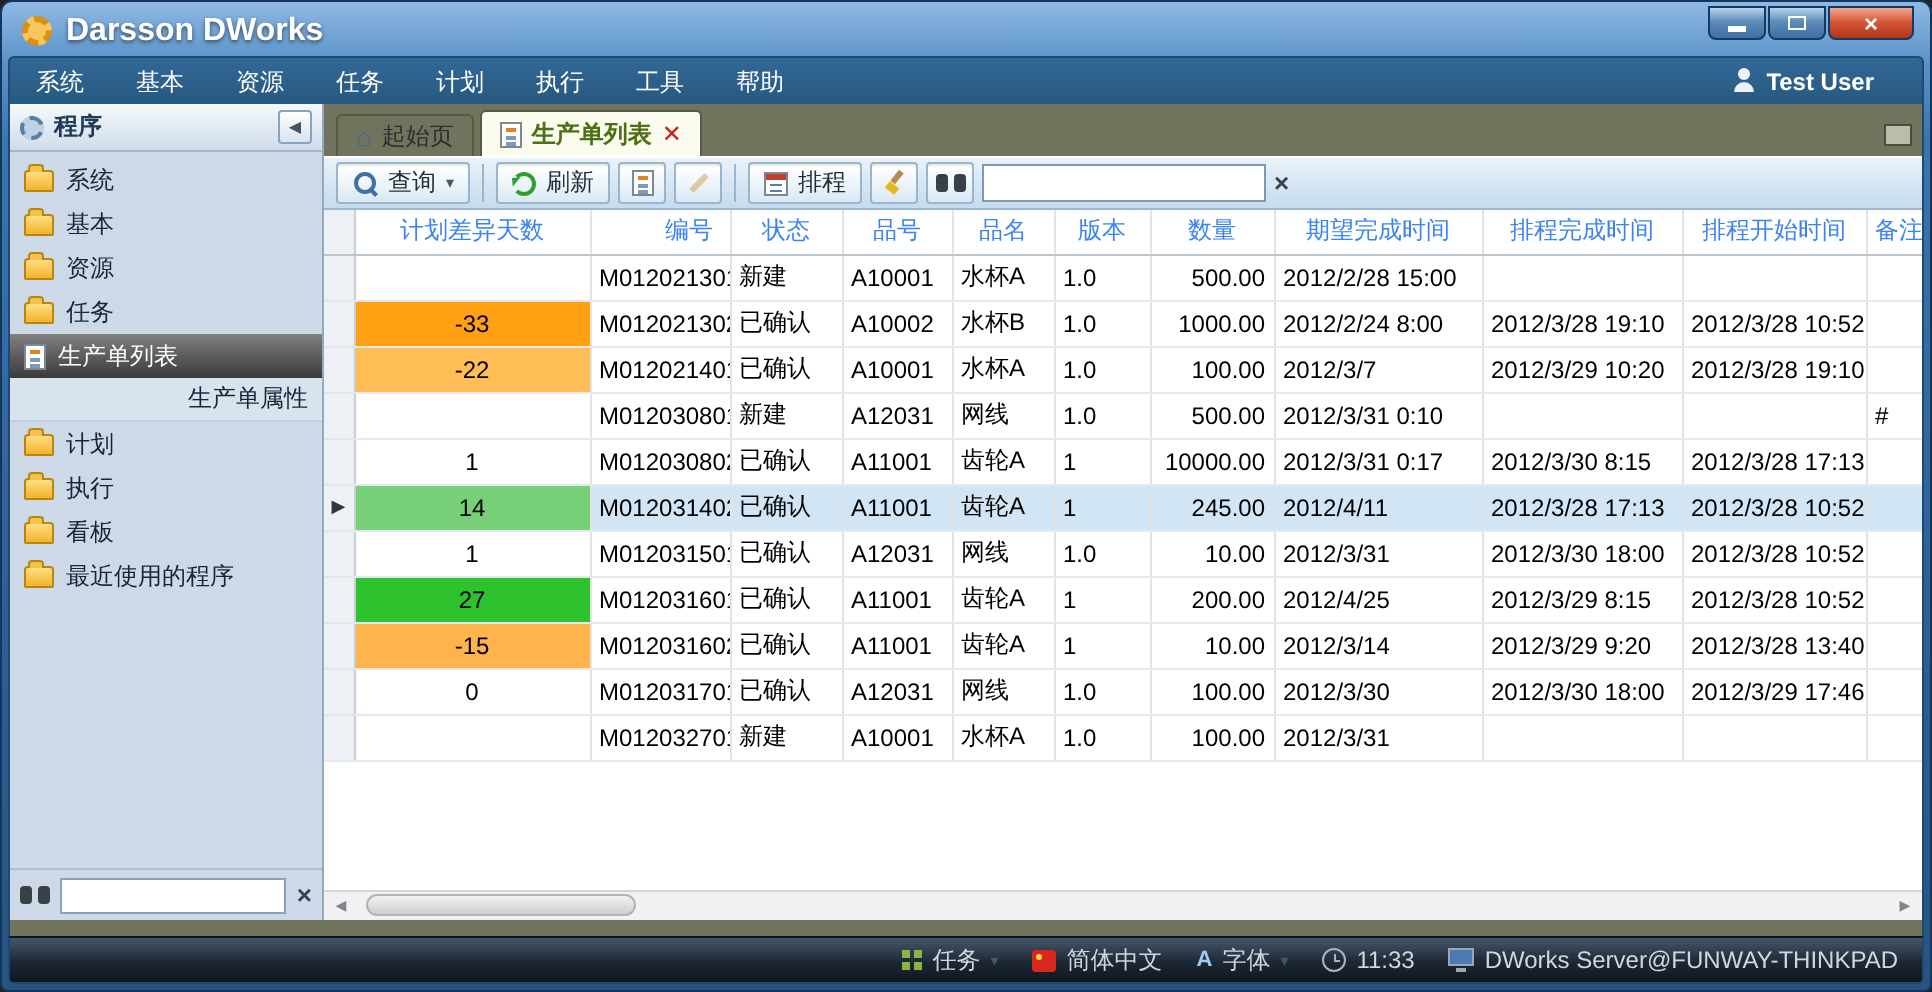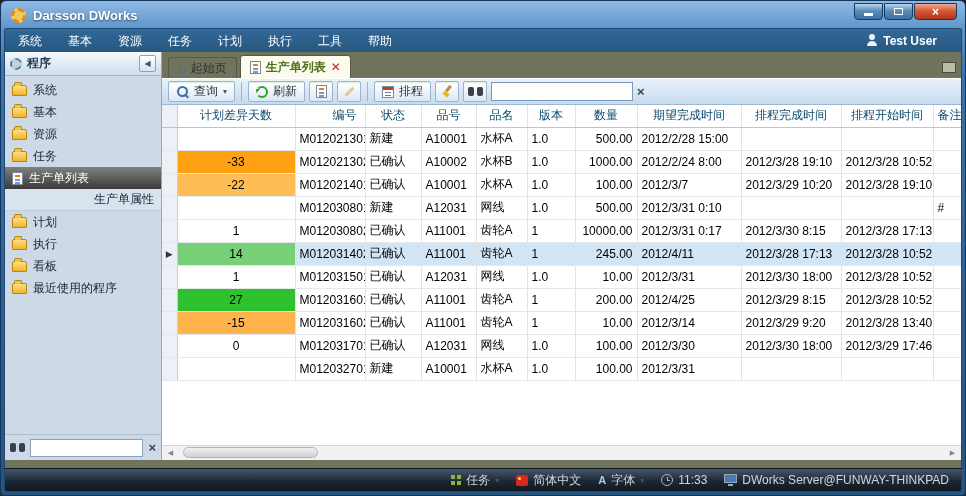--- a/index.html
+++ b/index.html
@@ -9,21 +9,21 @@
   .window{
     width:966px; height:496px;
     background:linear-gradient(180deg,#8fb9e4 0%,#5b93c9 6%,#3c74ad 14%,#2e6096 60%,#27547f 100%);
     border:1px solid #12365e; border-radius:6px 6px 4px 4px;
     padding:0 3px 3px 3px; display:flex; flex-direction:column;
   }
 
   
   .titlebar{ height:27px; display:flex; align-items:center; padding:2px 5px 0 7px; color:#fff; }
   .ic-gear{ width:15px; height:15px; border-radius:50%; border:3px dashed #d98f1a; background:#f6c75a; }
-  .title-text{ font-weight:bold; font-size:13px; margin-left:7px; text-shadow:0 1px 2px rgba(0,0,0,.55); }
+  .title-text{ font-weight:bold; font-size:16px; margin-left:7px; text-shadow:0 1px 2px rgba(0,0,0,.55); }
   .win-controls{ margin-left:auto; display:flex; gap:1px; align-self:flex-start; }
   .win-btn{ width:29px; height:17px; border:1px solid #123a63; border-radius:0 0 4px 4px;
     background:linear-gradient(#b8d4ee,#5d8cba 45%,#3f6f9f); color:#fff;
     display:flex; align-items:center; justify-content:center; font-size:10px; cursor:default; }
   .win-btn .bar{ width:9px; height:3px; background:#fff; margin-top:5px; }
   .win-btn .box{ width:9px; height:7px; border:1px solid #fff; }
   .win-btn.close{ width:43px; background:linear-gradient(#f2a896,#d55a39 45%,#b33318); font-size:12px; font-weight:bold; }
 
   
   .menubar{ height:24px; background:linear-gradient(#326897,#27597f); border-radius:3px 3px 0 0;
@@ -94,21 +94,21 @@
   .ic-brush{ width:13px; height:13px; position:relative; flex:0 0 auto; }
   .ic-brush::before{ content:""; position:absolute; left:6px; top:0; width:3px; height:7px; background:#b98a4f; transform:rotate(38deg); }
   .ic-brush::after{ content:""; position:absolute; left:2px; top:7px; width:6px; height:4px; background:#eab61e; transform:rotate(38deg); }
   .toolbar input{ width:142px; height:19px; border:1px solid #7a99b6; padding:0 4px; font-size:11px; }
 
   
   .grid-area{ flex:1; background:#fff; overflow:hidden; }
   table{ border-collapse:collapse; table-layout:fixed; width:800px; }
   th,td{ height:23px; padding:0 4px; overflow:hidden; white-space:nowrap; font-size:12px;
     border-right:1px solid #e3e3e3; border-bottom:1px solid #e4e8ec; }
-  thead th{ height:22px; background:#fff; font-weight:normal; text-align:center; color:#0c4a6e; border-bottom:1px solid #b9c5cf; }
+  thead th{ height:22px; background:#fff; font-weight:normal; text-align:center; color:#3b82f6; border-bottom:1px solid #b9c5cf; }
   th.marker,td.marker{ width:15px; padding:0; background:#edf0f4; border-right:1px solid #c6ced6; text-align:center; font-size:9px; color:#30363c; }
   tr.selected td{ background:#d2e5f5; }
   tr.selected td.marker{ background:#edf0f4; }
   .al-left{ text-align:left; } .al-center{ text-align:center; } .al-right{ text-align:right; }
 
   .hscroll{ height:15px; background:#f1f1f1; border-top:1px solid #d6d6d6; display:flex; align-items:center; }
   .hs-btn{ width:17px; height:14px; display:flex; align-items:center; justify-content:center; font-size:7px; color:#7d858d; cursor:default; }
   .hs-track{ flex:1; height:14px; position:relative; }
   .hs-thumb{ position:absolute; left:4px; top:1px; width:135px; height:11px; border:1px solid #aeb6bd;
     border-radius:6px; background:linear-gradient(#f2f2f2,#cfcfcf); cursor:default; }

